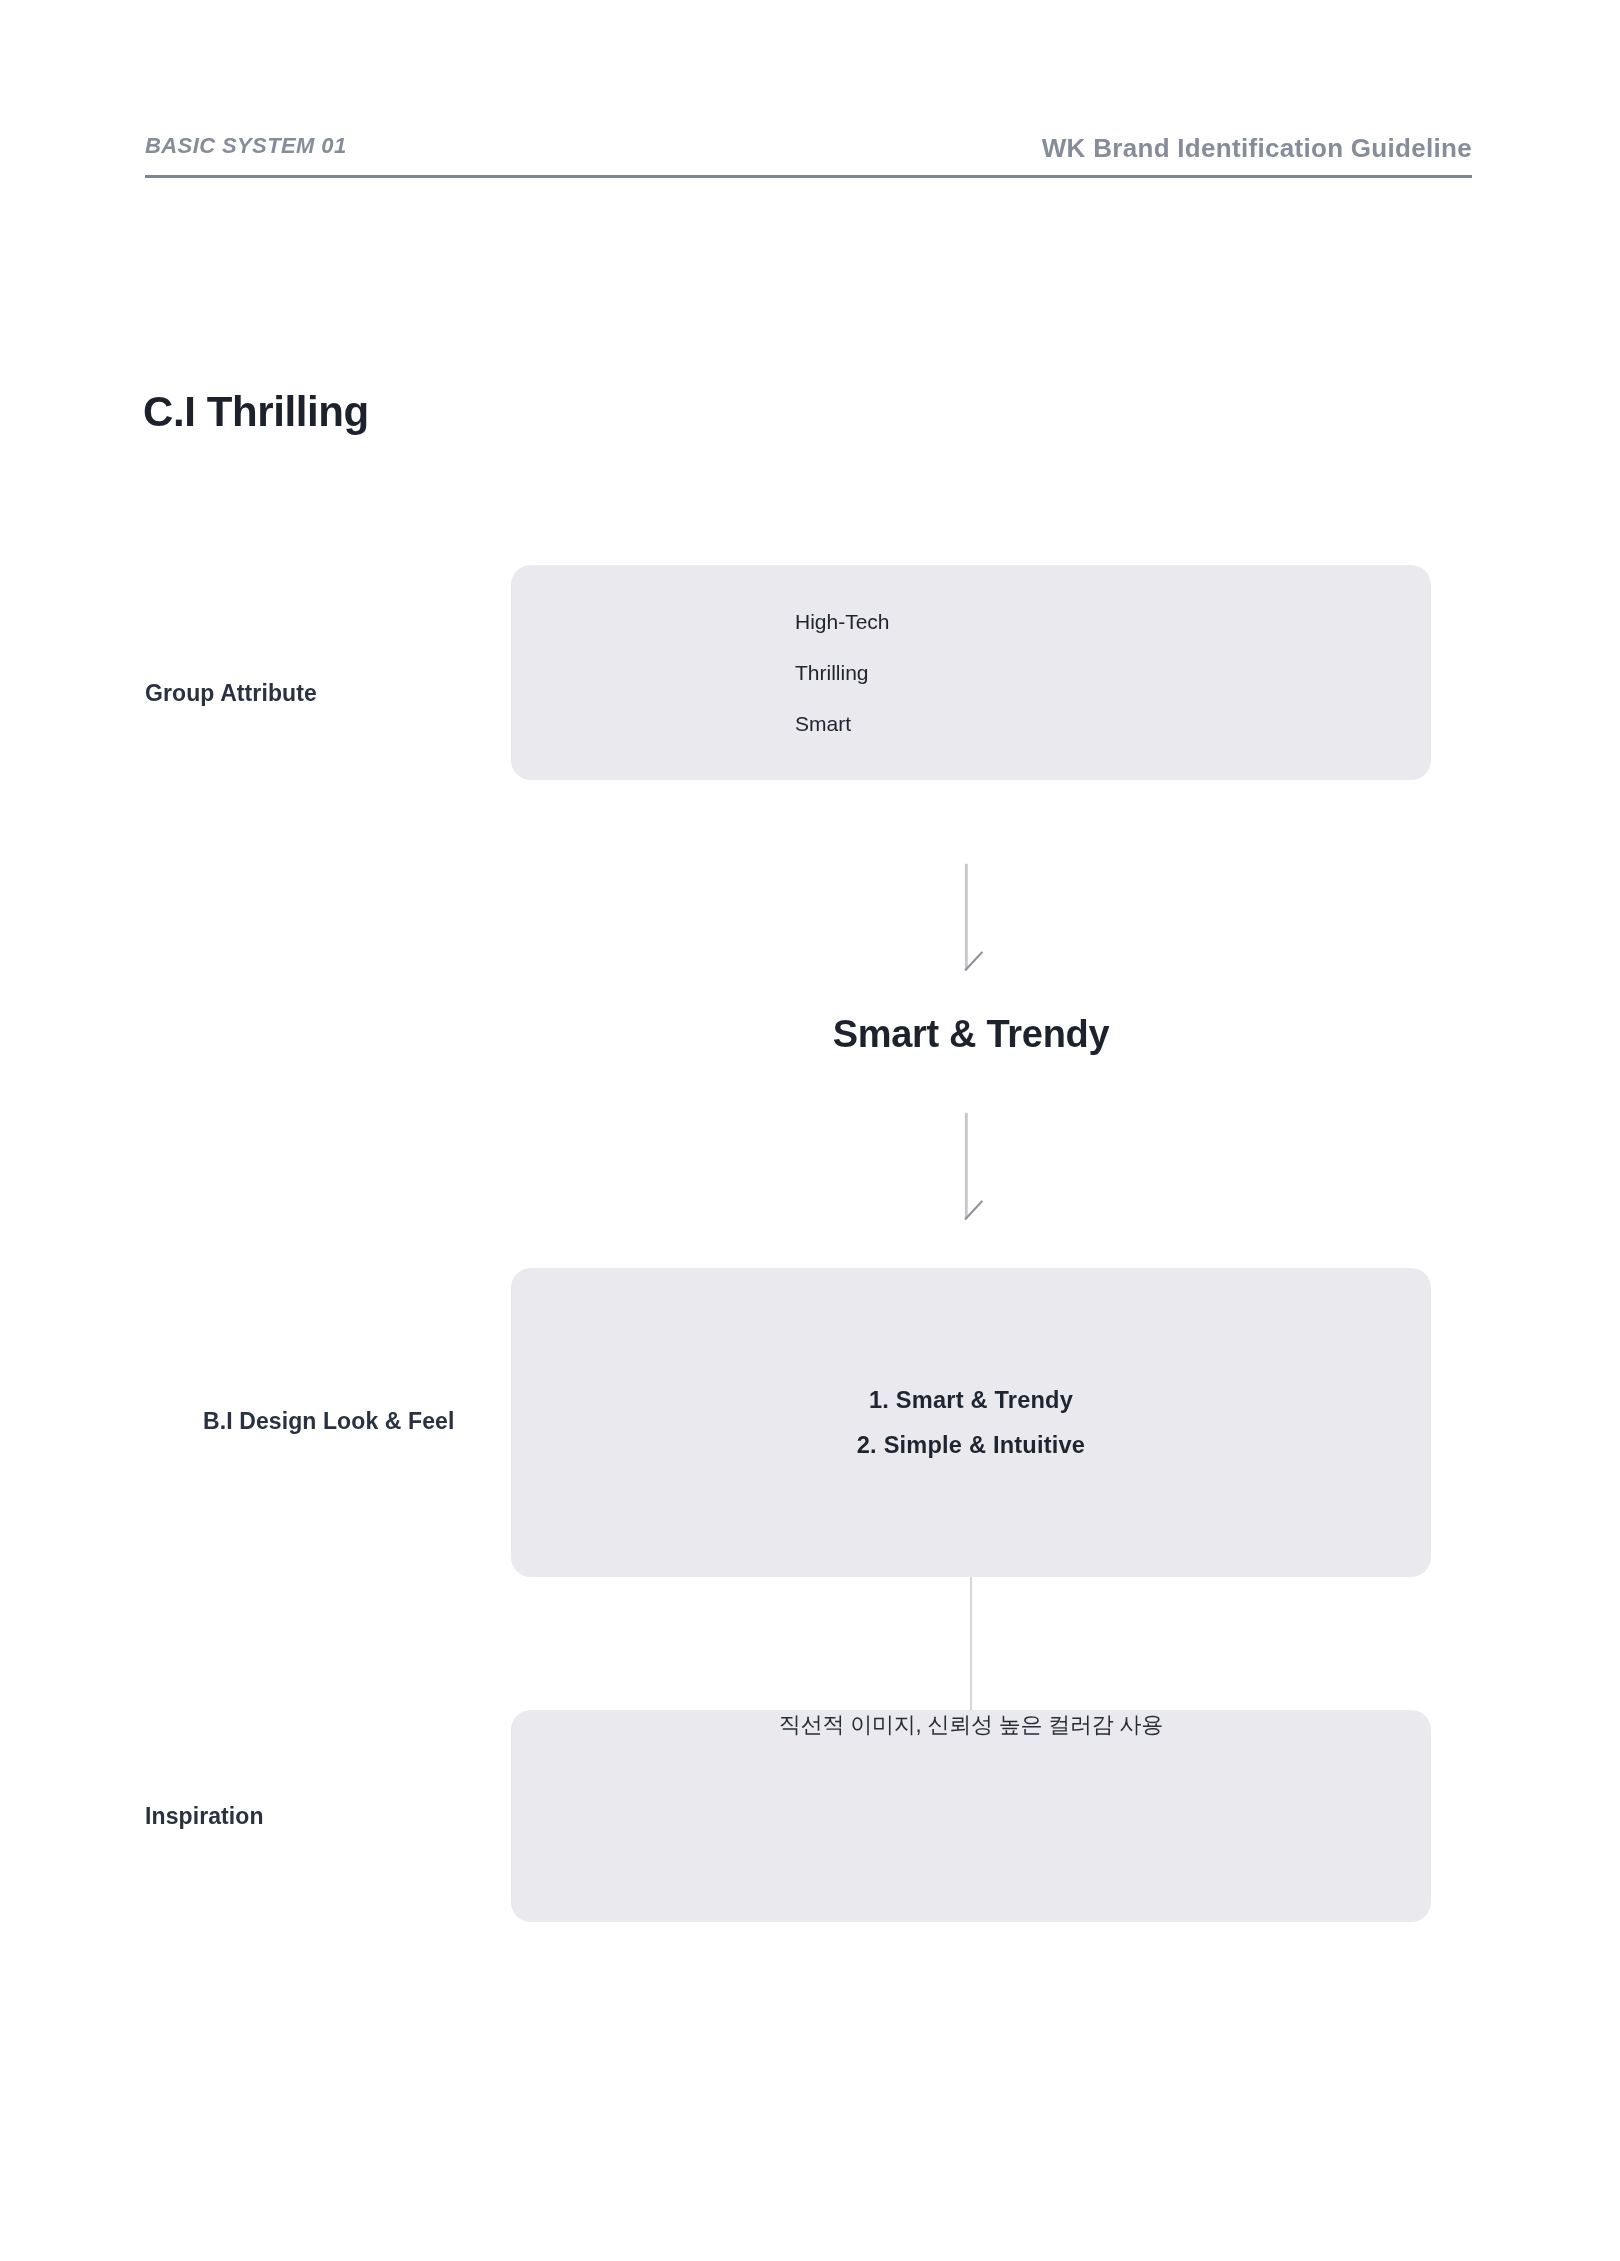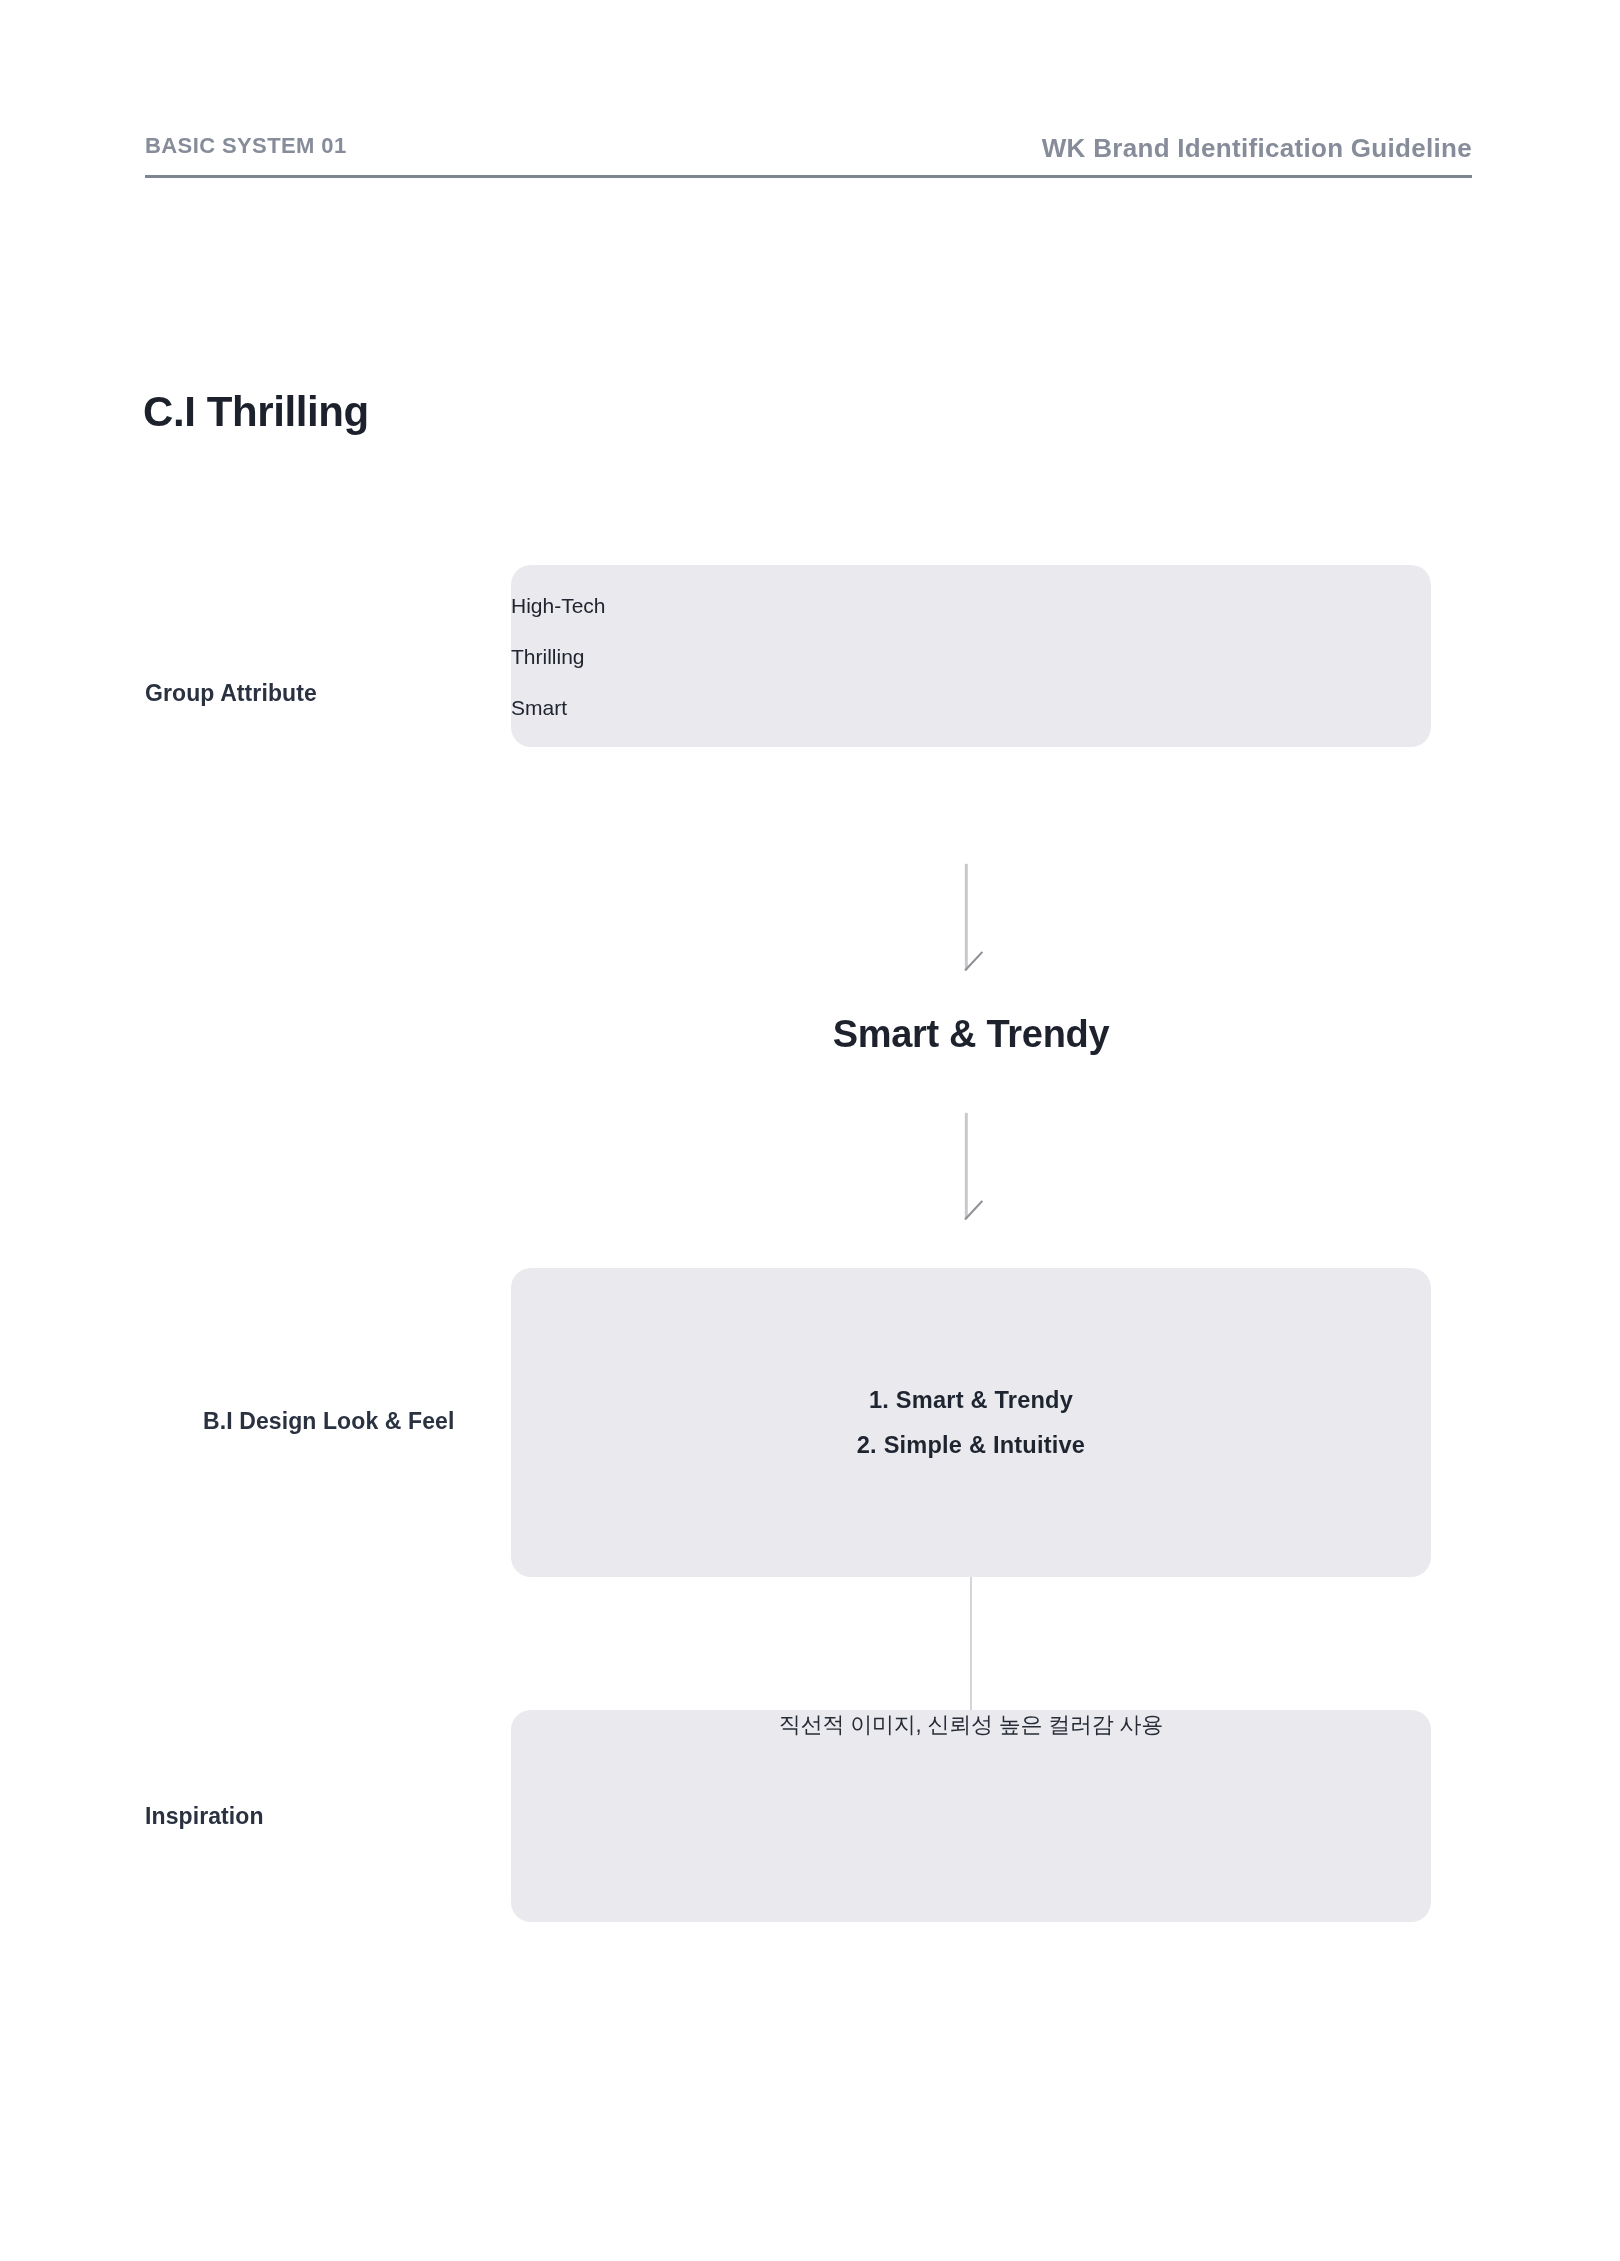--- a/index.html
+++ b/index.html
@@ -11,21 +11,21 @@
     background: #ffffff;
     font-family: "Liberation Sans", "DejaVu Sans", sans-serif;
     overflow: hidden;
   }
   .abs { position: absolute; }
 
   
   .hdr-left {
     left: 145px; top: 133px;
     font-size: 22px; font-weight: 700;
-    color: #868c99; letter-spacing: 0.4px;
+    color: #868c99; letter-spacing: 0.4px; font-style: italic;
   }
   .hdr-right {
     right: 149px; top: 133px;
     font-size: 26px; font-weight: 700;
     color: #868c99; letter-spacing: 0.3px;
     text-align: right;
   }
   .hdr-rule {
     left: 145px; top: 175px;
     width: 1327px; height: 2.5px;
@@ -50,22 +50,23 @@
   .label-insp  { left: 145px; top: 1801px; }
 
   
   .card {
     position: absolute;
     left: 511px; width: 920px;
     background: #eaeaee;
     border-radius: 20px;
   }
   .card-group {
-    top: 565px; height: 182px;
+    top: 565px; height: 215px;
     display: flex; align-items: center;
+    padding-left: 284px;
   }
   .attr-cols { display: flex; }
   .attr-col { display: flex; flex-direction: column; }
   .attr-col-1 { width: 244px; }
   .attr-item {
     font-size: 21px; font-weight: 400;
     color: #20252f; line-height: 51px;
     white-space: nowrap;
   }
 

